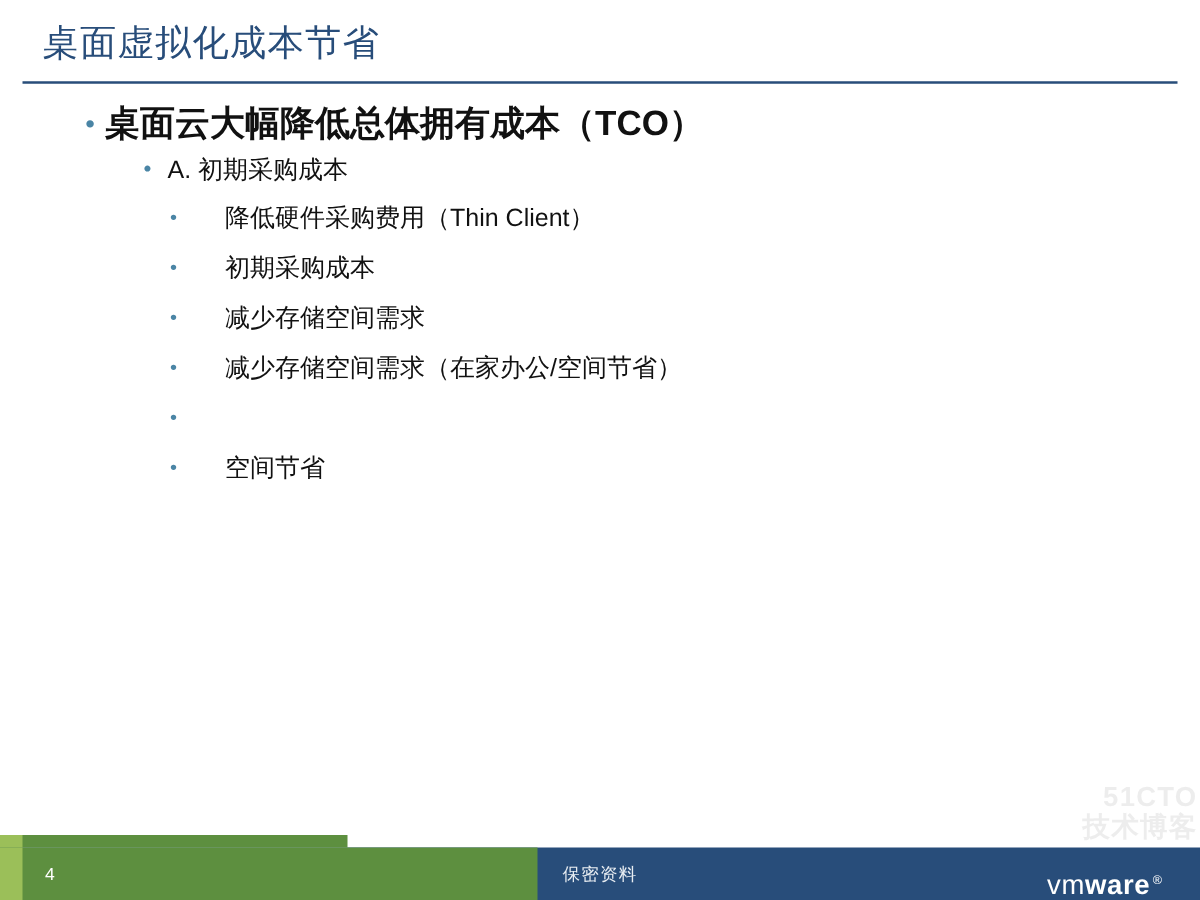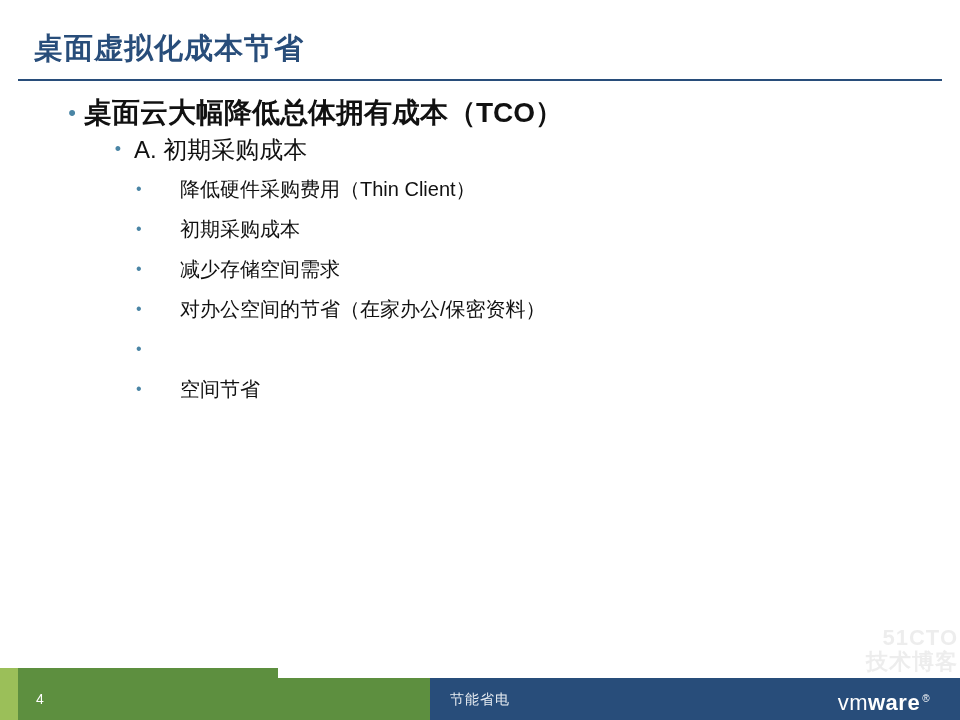--- a/index.html
+++ b/index.html
@@ -12,22 +12,22 @@
     }
     .slide {
       width: 960px;
       height: 720px;
       position: relative;
       overflow: hidden;
     }
     .title {
       color: #284d7a;
       font-size: 29px;
-      font-weight: bold;
-      padding: 29px 0 10px 34px;
+      font-weight: normal;
+      padding: 15px 0 10px 34px;
       letter-spacing: 1px;
     }
     .title-rule {
       margin: 0 18px 0 18px;
       border: none;
       border-top: 2px solid #284d7a;
     }
     .content {
       padding: 18px 40px 0 40px;
       color: #1a1a1a;
@@ -51,21 +51,21 @@
       line-height: 28px;
       font-weight: bold;
       color: #111;
     }
     .lvl2 {
       display: flex;
       align-items: flex-start;
       margin: 2px 0 10px 66px;
     }
     .lvl2 .text {
-      font-size: 24px;
+      font-size: 20px;
       line-height: 30px;
       color: #111;
       margin-left: 4px;
     }
     .lvl3 {
       display: flex;
       align-items: flex-start;
       margin: 0 0 12px 86px;
     }
     .lvl3 .bullet {
@@ -144,21 +144,21 @@
       text-align: center;
       color: #e8edf2;
       font-size: 14px;
       letter-spacing: 1px;
     }
     .logo {
       position: absolute;
       right: 30px;
       bottom: 0;
       height: 42px;
-      line-height: 42px;
+      line-height: 54px;
       color: #fff;
       font-size: 22px;
       letter-spacing: 0.5px;
     }
     .logo .vm { font-weight: 400; }
     .logo .ware { font-weight: 700; }
     .logo .r  { font-size: 10px; vertical-align: super; margin-left: 2px; }
     .watermark {
       position: absolute;
       right: 2px;
@@ -199,21 +199,21 @@
     <div class="lvl3">
       <span class="bullet">•</span>
       <span class="text">初期采购成本</span>
     </div>
     <div class="lvl3">
       <span class="bullet">•</span>
       <span class="text">减少存储空间需求</span>
     </div>
     <div class="lvl3">
       <span class="bullet">•</span>
-      <span class="text">对办公空间的节省（在家办公/保密资料）</span>
+      <span class="text">减少存储空间需求（在家办公/空间节省）</span>
     </div>
     <div class="lvl3">
       <span class="bullet">•</span>
     </div>
     <div class="lvl3">
       <span class="bullet">•</span>
       <span class="text">空间节省</span>
     </div>
 
   </div>
@@ -224,19 +224,19 @@
   </div>
 
   <div class="footer">
     <div class="bar-dark"></div>
     <div class="bar-green"></div>
     <div class="bar-accent"></div>
     <div class="bar-lip"></div>
     <div class="bar-lip-accent"></div>
 
     <div class="page-number">4</div>
-    <div class="confidential">节能省电</div>
+    <div class="confidential">保密资料</div>
     <div class="logo">
       <span class="vm">vm</span><span class="ware">ware</span><span class="r">®</span>
     </div>
   </div>
 
 </div>
 
 </body></html>

